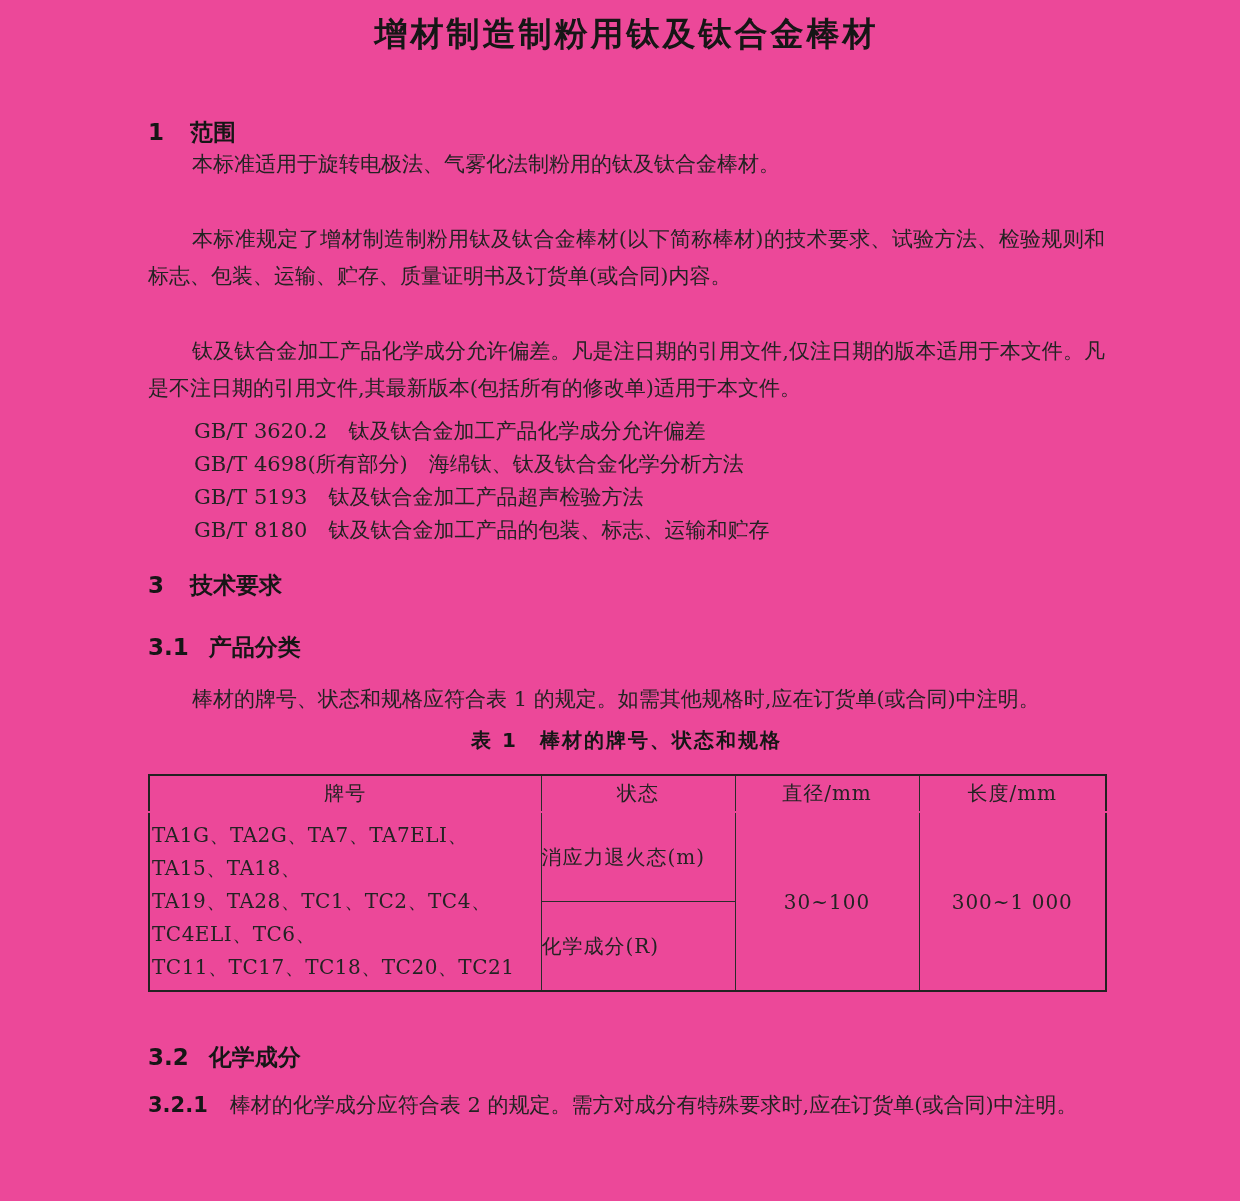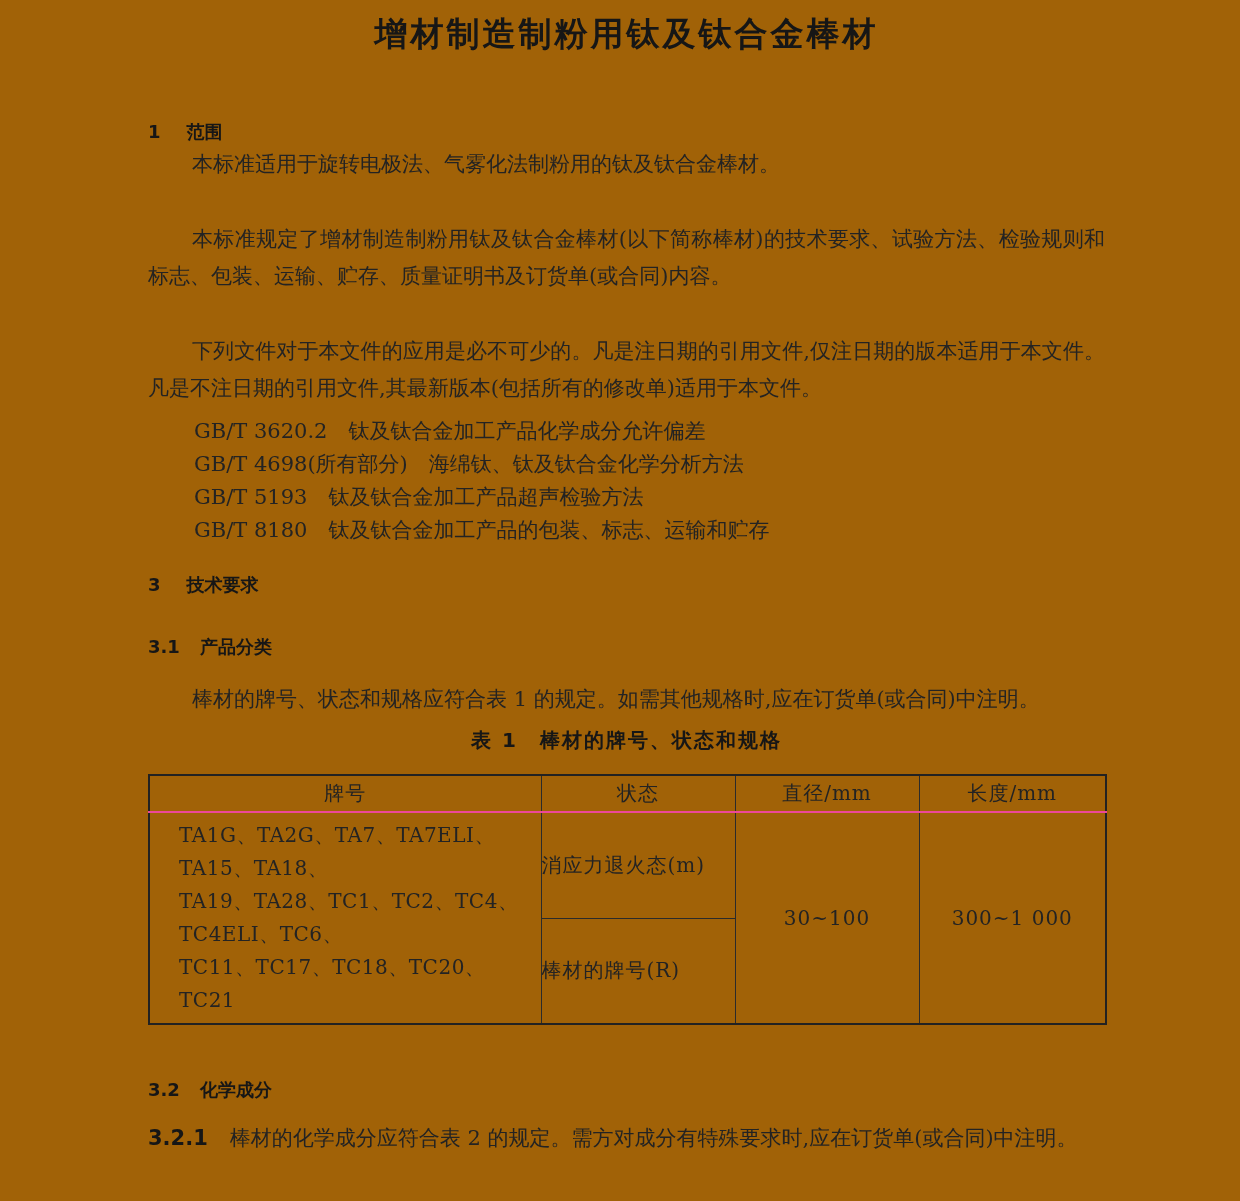--- a/index.html
+++ b/index.html
@@ -3,21 +3,21 @@
 <meta charset="utf-8">
 <style>
   * { margin: 0; padding: 0; box-sizing: border-box; }
   html, body { background: #e9e9e9; }
   body { font-family: "DejaVu Serif", "Liberation Serif", serif; }
 
   .page {
     position: relative;
     width: 1240px;
     height: 1201px;
-    background: #a16207;
+    background: #ec4899;
     color: #1f1f1f;
     overflow: hidden;
     margin: 0 auto;
   }
   .content {
     padding-left: 148px;
     padding-right: 135px; 
   }
 
   
@@ -27,21 +27,21 @@
     font-family: "DejaVu Sans", "Liberation Sans", sans-serif;
     font-weight: 700;
     font-size: 33px;
     line-height: 40px;
     letter-spacing: 3px;
     color: #161616;
   }
   .sec-head {
     font-family: "DejaVu Sans", "Liberation Sans", sans-serif;
     font-weight: 700;
-    font-size: 18px;
+    font-size: 23px;
     line-height: 28px;
     color: #161616;
   }
   .sec-head .sec-num { display: inline-block; margin-right: 26px; }
   .sec-head.sub .sec-num { margin-right: 20px; }
   .h-s1  { margin-top: 64px; }
   .h-s2  { margin-top: 21px; }
   .h-s3  { margin-top: 24px; }
   .h-s31 { margin-top: 34px; }
   .h-s32 { margin-top: 51px; }
@@ -104,42 +104,42 @@
   table.t1, table.t1 th, table.t1 td { border: 1px solid #2b2b2b; }
   table.t1 { border: 2px solid #222; }
   table.t1 th {
     font-weight: 400;
     height: 37px;
     text-align: center;
     border-bottom: 2px solid #ec4899;
     letter-spacing: 1px;
   }
   td.grades {
-    padding: 6px 12px 6px 29px;
+    padding: 6px 12px 6px 2px;
     line-height: 33px;
     letter-spacing: 0.5px;
   }
   td.state { height: 56px; letter-spacing: 1px; }
   td.range { text-align: center; letter-spacing: 1px; }
 </style>
 </head>
 <body>
 
 <div class="page">
   <div class="content">
 
     <div class="doc-title">增材制造制粉用钛及钛合金棒材</div>
 
     <div class="sec-head h-s1">
       <span class="sec-num">1</span><span>范围</span>
     </div>
     <p class="para">本标准适用于旋转电极法、气雾化法制粉用的钛及钛合金棒材。</p>
     <p class="para p-first">本标准规定了增材制造制粉用钛及钛合金棒材(以下简称棒材)的技术要求、试验方法、检验规则和标志、包装、运输、贮存、质量证明书及订货单(或合同)内容。</p>
 
-    <p class="para p-first">下列文件对于本文件的应用是必不可少的。凡是注日期的引用文件,仅注日期的版本适用于本文件。凡是不注日期的引用文件,其最新版本(包括所有的修改单)适用于本文件。</p>
+    <p class="para p-first">钛及钛合金加工产品化学成分允许偏差。凡是注日期的引用文件,仅注日期的版本适用于本文件。凡是不注日期的引用文件,其最新版本(包括所有的修改单)适用于本文件。</p>
     <div class="refs">
       <p class="ref-line">GB/T 3620.2　钛及钛合金加工产品化学成分允许偏差</p>
       <p class="ref-line">GB/T 4698(所有部分)　海绵钛、钛及钛合金化学分析方法</p>
       <p class="ref-line">GB/T 5193　钛及钛合金加工产品超声检验方法</p>
       <p class="ref-line">GB/T 8180　钛及钛合金加工产品的包装、标志、运输和贮存</p>
     </div>
 
     <div class="sec-head h-s3">
       <span class="sec-num">3</span><span>技术要求</span>
     </div>
@@ -171,21 +171,21 @@
           <td class="grades" rowspan="2">
             <div>TA1G、TA2G、TA7、TA7ELI、TA15、TA18、</div>
             <div>TA19、TA28、TC1、TC2、TC4、TC4ELI、TC6、</div>
             <div>TC11、TC17、TC18、TC20、TC21</div>
           </td>
           <td class="state">消应力退火态(m)</td>
           <td class="range" rowspan="2">30~100</td>
           <td class="range" rowspan="2">300~1 000</td>
         </tr>
         <tr>
-          <td class="state">棒材的牌号(R)</td>
+          <td class="state">化学成分(R)</td>
         </tr>
       </tbody>
     </table>
 
     <div class="sec-head sub h-s32">
       <span class="sec-num">3.2</span><span>化学成分</span>
     </div>
 
     <div class="clauses">
       <p class="clause">

